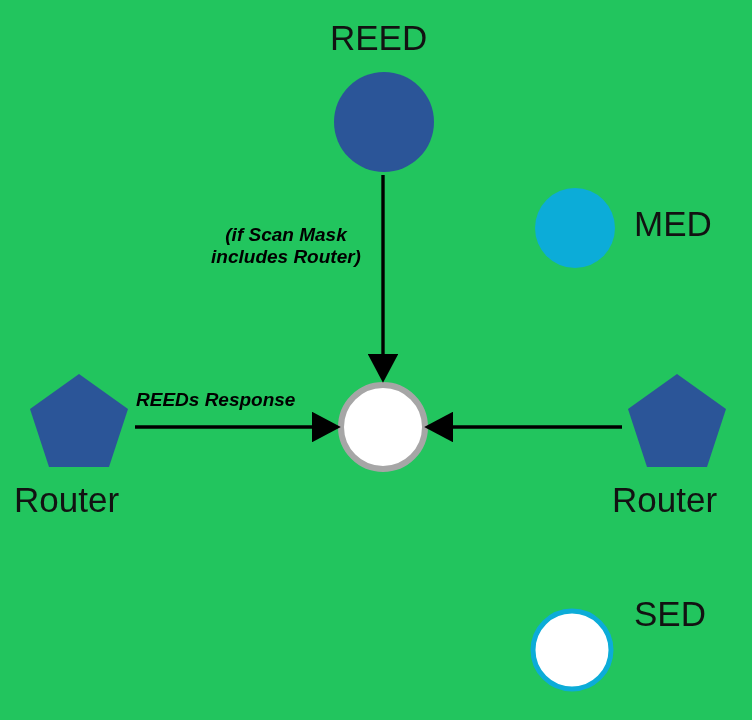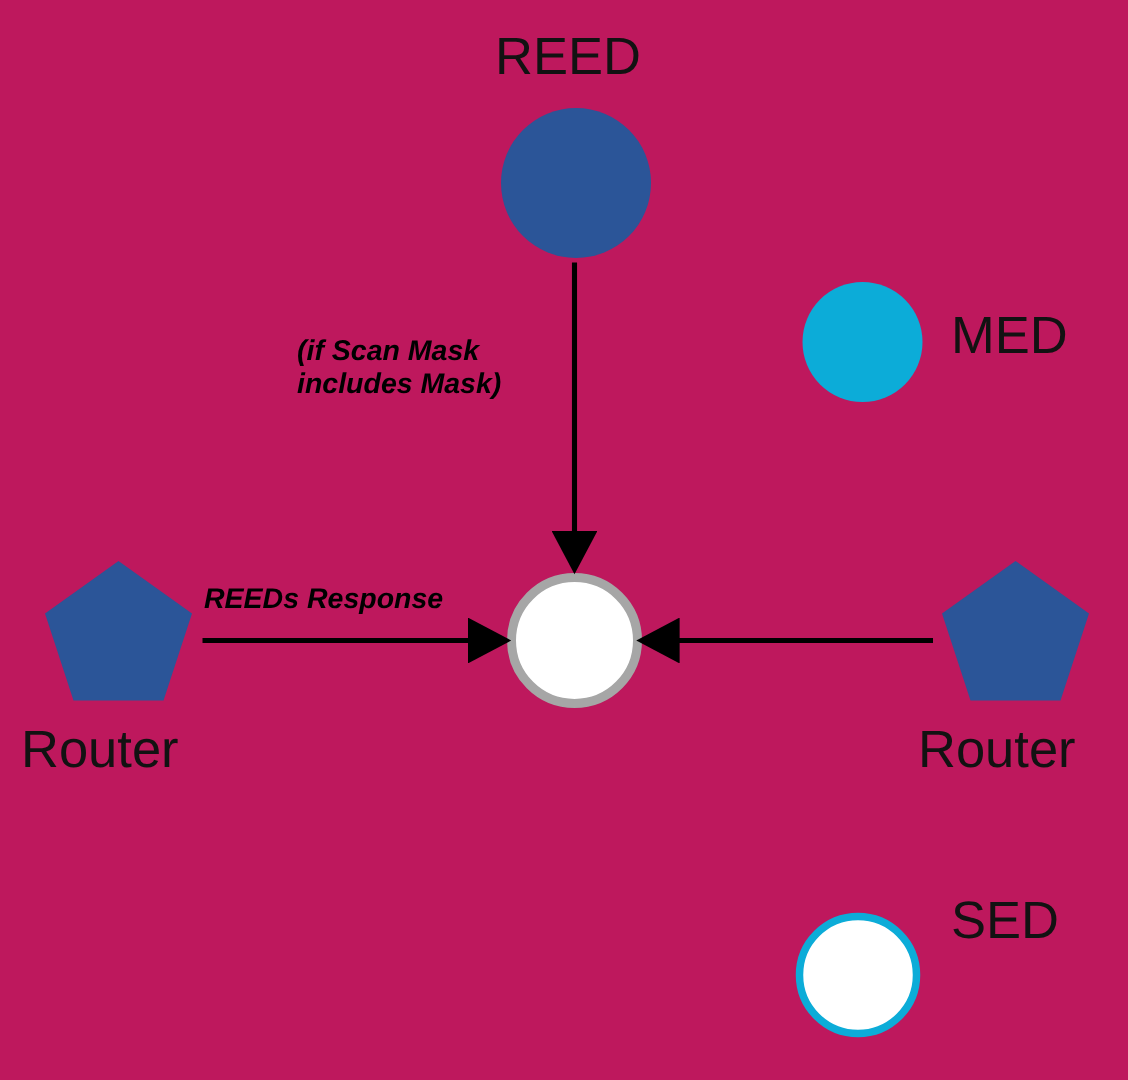--- a/index.html
+++ b/index.html
@@ -8,21 +8,21 @@
     padding: 0;
     background: #ffffff;
   }
   body {
     font-family: "Liberation Sans", sans-serif;
   }
   #diagram-root {
     position: relative;
     width: 752px;
     height: 720px;
-    background: #be185d;
+    background: #22c55e;
     overflow: hidden;
     text-decoration: underline;
   }
   .layer {
     position: absolute;
     top: 0;
     left: 0;
     width: 752px;
     height: 720px;
   }
@@ -39,21 +39,21 @@
     position: absolute;
     color: #000000;
     font-family: "Liberation Sans", sans-serif;
     font-style: italic;
     font-weight: bold;
     font-size: 19px;
     line-height: 1.18;
     white-space: nowrap;
   }
   .edge-label.multiline {
-    text-align: left;
+    text-align: center;
     white-space: normal;
   }
   
   #label-reed   { left: 330px; top: 20px; }
   #label-med    { left: 634px; top: 206px; }
   #label-sed    { left: 634px; top: 596px; }
   #label-router-left  { left: 14px;  top: 482px; }
   #label-router-right { left: 612px; top: 482px; }
   #label-parent-response { left: 136px; top: 389px; }
   #label-scan-mask { left: 198px; top: 224px; width: 176px; }
@@ -104,17 +104,17 @@
     <div class="node-label" id="label-router-left">Router</div>
 
     <div class="node-label" id="label-router-right">Router</div>
 
     <div class="node-label" id="label-sed">SED</div>
 
     <div class="edge-label" id="label-parent-response">REEDs Response</div>
 
     <div class="edge-label multiline" id="label-scan-mask">
       <div>(if Scan Mask</div>
-      <div>includes Mask)</div>
+      <div>includes Router)</div>
     </div>
 
   </div>
 </div>
 
 </body></html>

